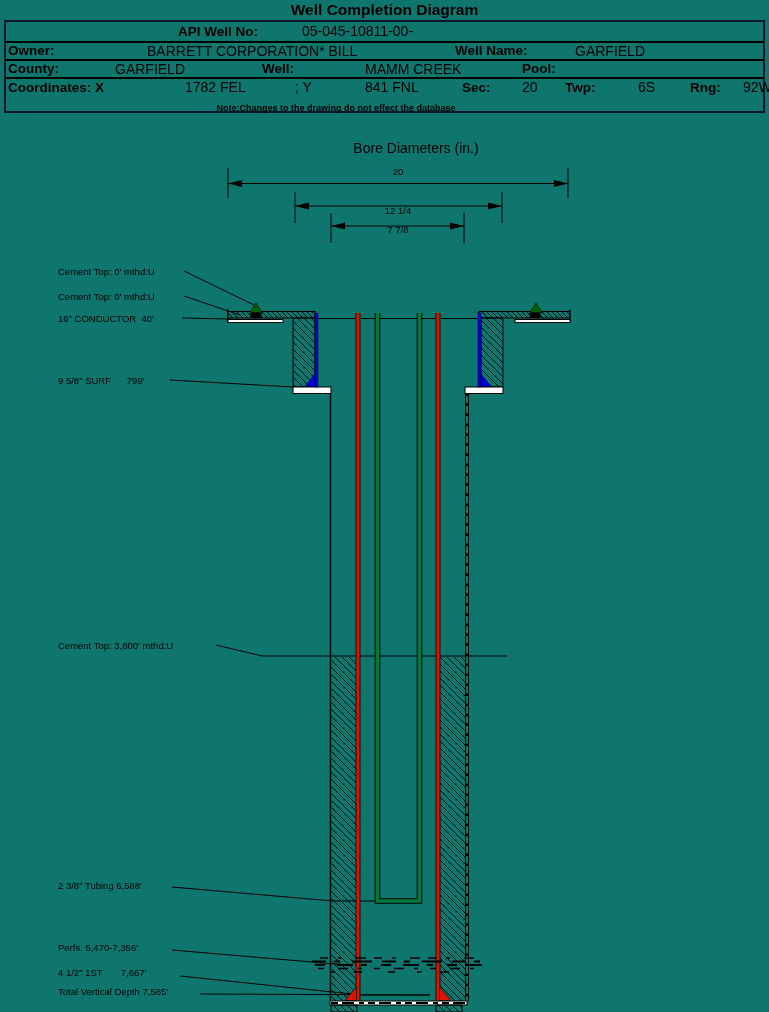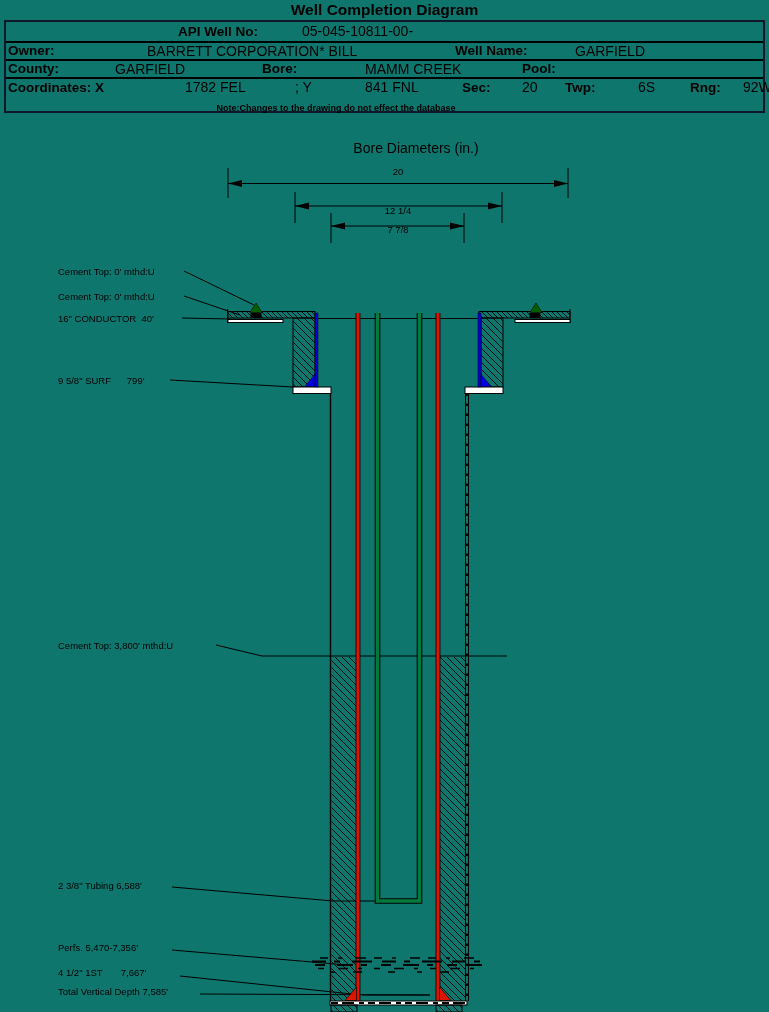--- a/index.html
+++ b/index.html
@@ -43,21 +43,21 @@
     </div>
     <div class="trow r2">
       <span class="cell b" style="left:2px">Owner:</span>
       <span class="cell v" style="left:141px">BARRETT CORPORATION* BILL</span>
       <span class="cell b" style="left:449px">Well Name:</span>
       <span class="cell v" style="left:569px">GARFIELD</span>
     </div>
     <div class="trow r3">
       <span class="cell b" style="left:2px">County:</span>
       <span class="cell v" style="left:109px">GARFIELD</span>
-      <span class="cell b" style="left:256px">Bore:</span>
+      <span class="cell b" style="left:256px">Well:</span>
       <span class="cell v" style="left:359px">MAMM CREEK</span>
       <span class="cell b" style="left:516px">Pool:</span>
     </div>
     <div class="trow r4">
       <span class="cell b" style="left:2px">Coordinates: X</span>
       <span class="cell v" style="left:179px">1782 FEL</span>
       <span class="cell v" style="left:289px">; Y</span>
       <span class="cell v" style="left:359px">841 FNL</span>
       <span class="cell b" style="left:456px">Sec:</span>
       <span class="cell v" style="left:516px">20</span>

